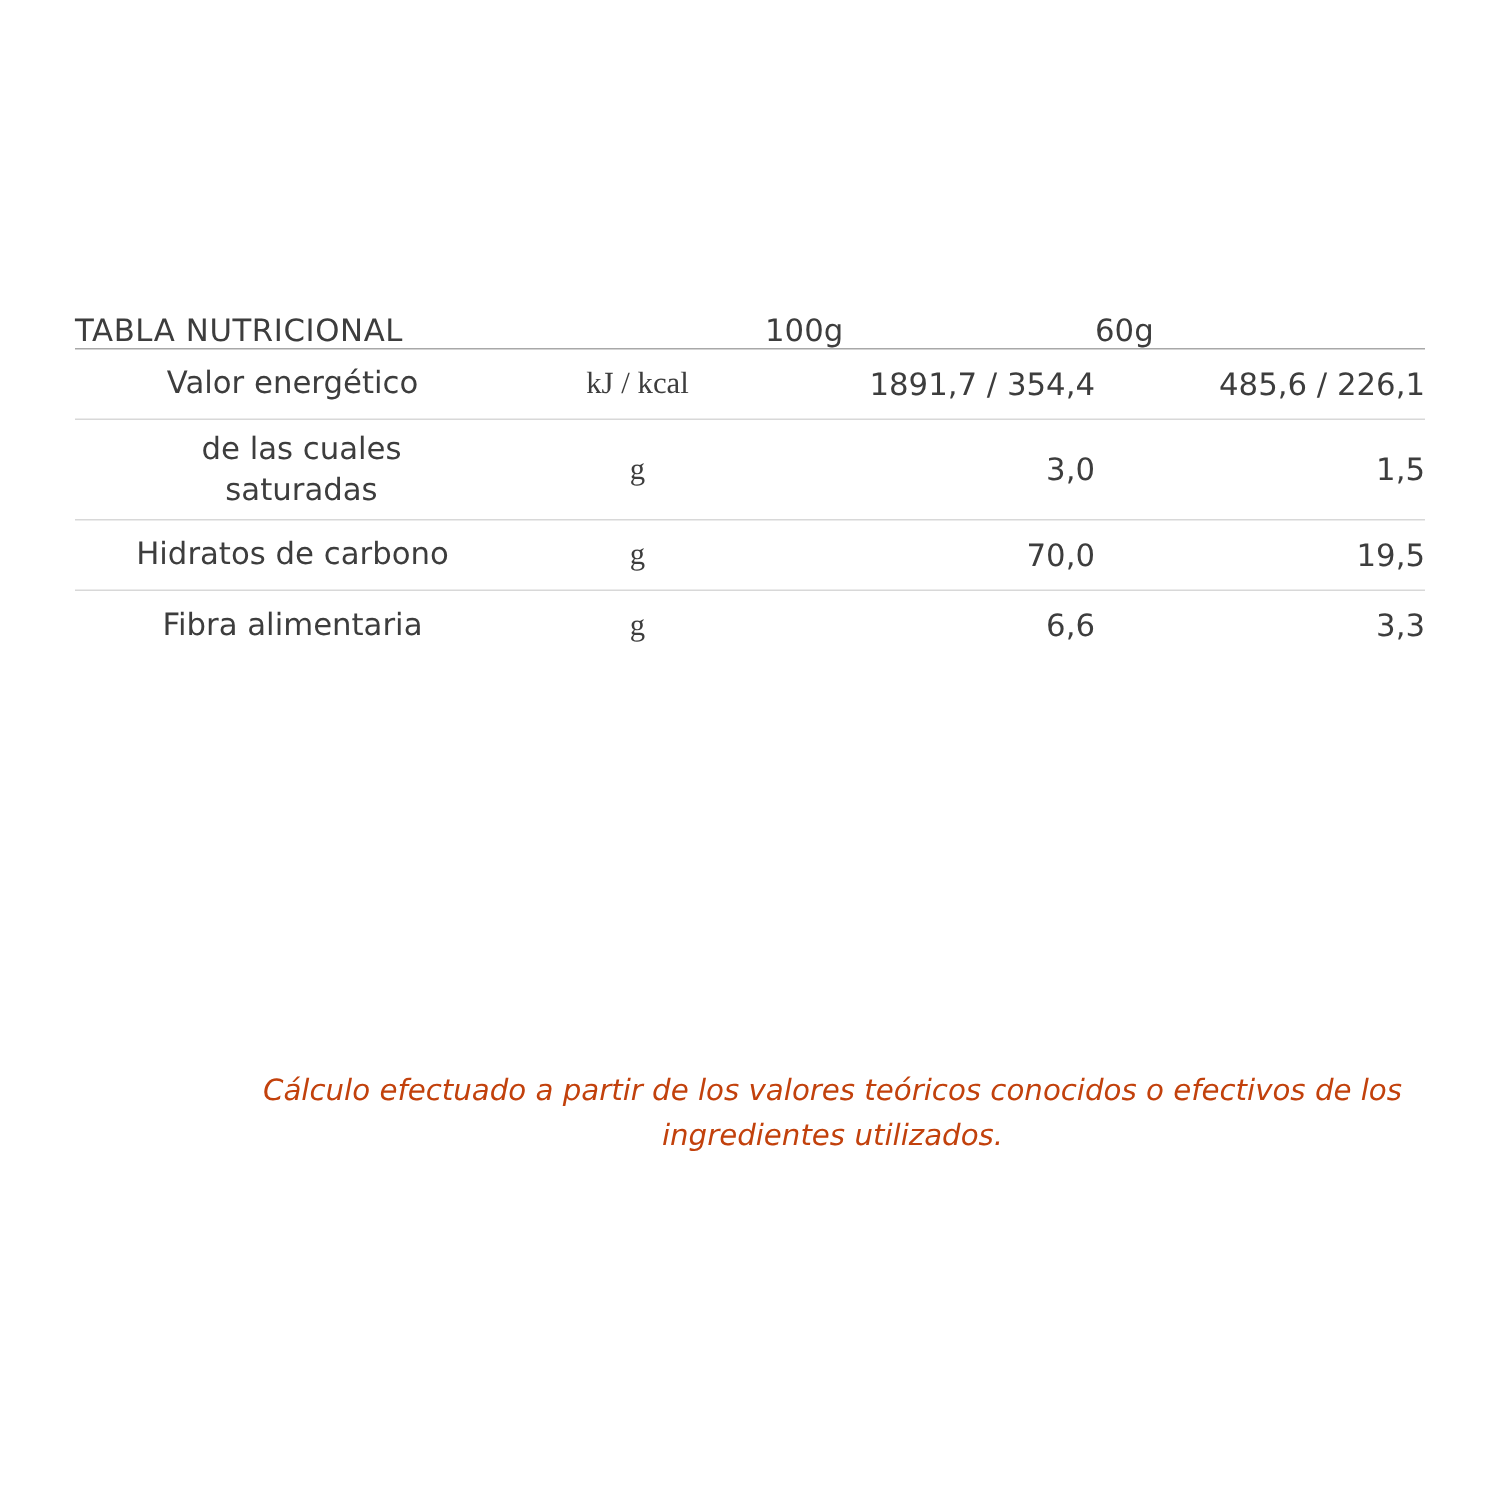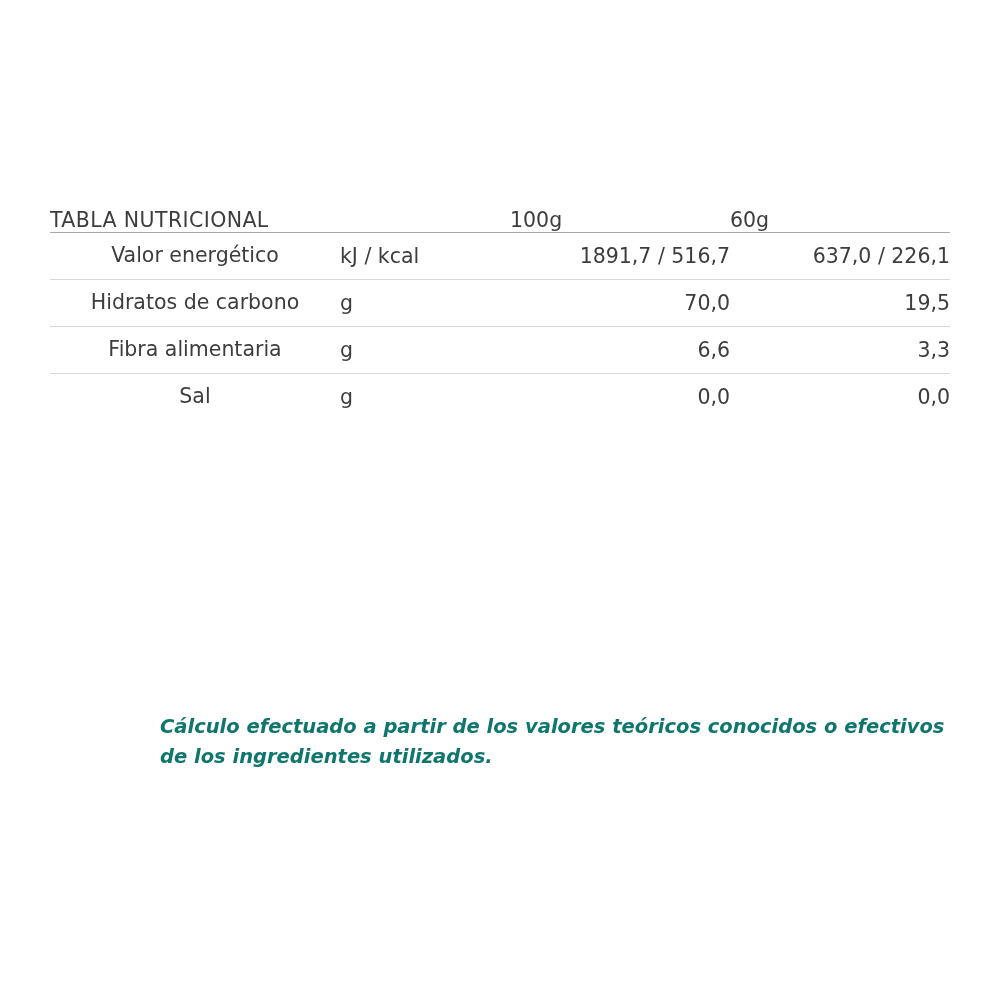--- a/index.html
+++ b/index.html
@@ -73,38 +73,38 @@
   }
   td.name {
     text-align: center;
     padding-left: 8px;
     line-height: 1.32;
   }
   td.name.indent {
     padding-left: 12px;
   }
   td.unit {
-    text-align: left;
+    text-align: center;
     padding-left: 2px;
+    font-family: Liberation Serif, serif;
   }
   td.num {
     text-align: right;
     padding-right: 8px;
   }
   .footnote {
     position: absolute;
     left: 160px;
     top: 712px;
     width: 790px;
-    text-align: left;
+    text-align: center;
     font-style: italic;
     font-size: 19.5px;
     line-height: 1.55;
-    color: #0f766e;
-    font-weight: bold;
+    color: #c2410c;
   }
 </style>
 </head>
 <body>
 
 <div class="page">
 
   <div class="table-wrap">
     <table class="nutri">
       <colgroup>
@@ -118,40 +118,40 @@
           <th class="th-title">TABLA NUTRICIONAL</th>
           <th class="th-unit"></th>
           <th class="th-num">100g</th>
           <th class="th-num">60g</th>
         </tr>
       </thead>
       <tbody id="nutri-body">
           <tr>
             <td class="name">Valor energético</td>
             <td class="unit">kJ / kcal</td>
-            <td class="num">1891,7 / 516,7</td>
-            <td class="num">637,0 / 226,1</td>
+            <td class="num">1891,7 / 354,4</td>
+            <td class="num">485,6 / 226,1</td>
+          </tr>
+          <tr class="tall">
+            <td class="name indent"> de las cuales<br>saturadas</td>
+            <td class="unit">g</td>
+            <td class="num">3,0</td>
+            <td class="num">1,5</td>
           </tr>
           <tr>
             <td class="name">Hidratos de carbono</td>
             <td class="unit">g</td>
             <td class="num">70,0</td>
             <td class="num">19,5</td>
           </tr>
           <tr>
             <td class="name">Fibra alimentaria</td>
             <td class="unit">g</td>
             <td class="num">6,6</td>
             <td class="num">3,3</td>
           </tr>
-          <tr>
-            <td class="name">Sal</td>
-            <td class="unit">g</td>
-            <td class="num">0,0</td>
-            <td class="num">0,0</td>
-          </tr>
         </tbody>
     </table>
   </div>
 
   <div class="footnote">Cálculo efectuado a partir de los valores teóricos conocidos o efectivos de los ingredientes utilizados.</div>
 
 </div>
 
 </body></html>

